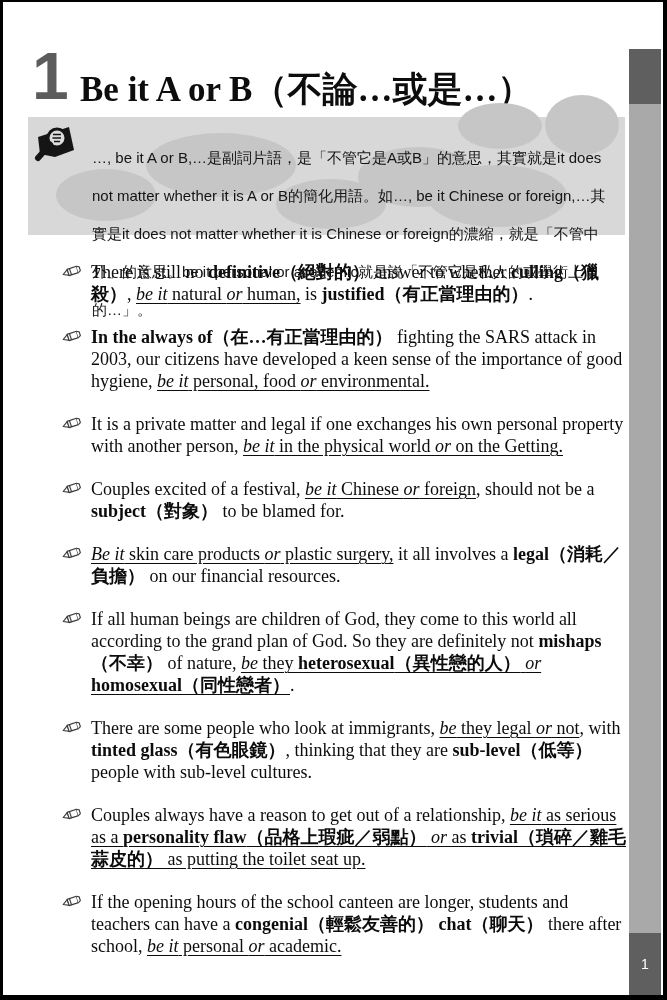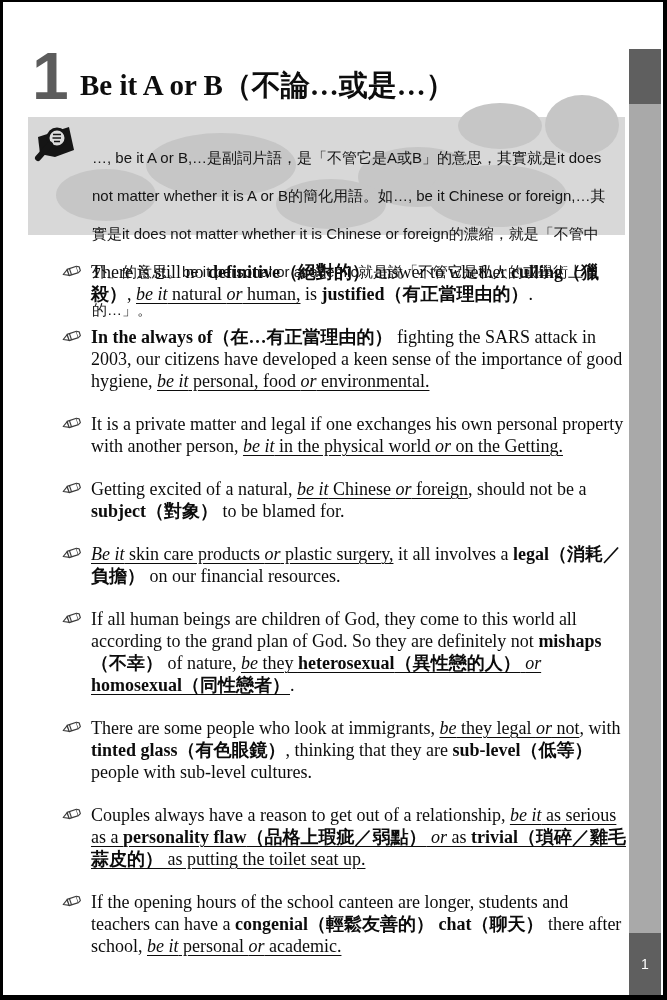--- a/index.html
+++ b/index.html
@@ -11,21 +11,21 @@
   }
   
   .chapter-num{
     position:absolute;left:29px;top:41px;
     font-family:"Liberation Sans","DejaVu Sans",sans-serif;
     font-weight:700;font-size:66px;line-height:1;color:#5c5c5c;
   }
   .page-title{
     position:absolute;left:77px;top:64px;
     font-family:"Liberation Serif","DejaVu Serif",serif;
-    font-weight:700;font-size:29px;color:#0d0d0d;white-space:nowrap;
+    font-weight:700;font-size:35px;color:#0d0d0d;white-space:nowrap;
   }
   
   .intro-box{
     position:absolute;left:25px;top:115px;width:597px;height:118px;
     background:#d8d8d8;
   }
   .bubble{position:absolute;background:#c6c6c6;border-radius:50%;z-index:1;}
   .b1{left:430px;top:-14px;width:84px;height:46px;}
   .b2{right:6px;top:-22px;width:74px;height:60px;}
   .b3{left:118px;top:16px;width:150px;height:64px;}
@@ -112,21 +112,21 @@
               <path d="M21.3 6.3 l3.2 1.6 l0 5.2 l-3.2 1.6"></path>
             </g>
           </svg></span><span><span>It is a private matter and legal if one exchanges his own personal property with another person, </span><span class="i u">be it</span><span class="u"> in the physical world </span><span class="i u">or</span><span class="u"> on the Getting.</span></span></div>
       <div class="example"><span class="pencil"><svg width="21" height="17" viewBox="0 0 27 21">
             <g transform="rotate(-18 13 10)" fill="#ffffff" stroke="#3a3a3a" stroke-width="1.5" stroke-linejoin="round">
               <polygon points="2,11 8.5,6.8 9.5,14.6"></polygon>
               <rect x="8.8" y="6.3" width="12.5" height="8.4"></rect>
               <line x1="12" y1="6.3" x2="12" y2="14.7"></line>
               <path d="M21.3 6.3 l3.2 1.6 l0 5.2 l-3.2 1.6"></path>
             </g>
-          </svg></span><span><span>Getting excited of a natural, </span><span class="i u">be it</span><span class="u"> Chinese </span><span class="i u">or</span><span class="u"> foreign</span><span>, should not be a </span><span class="b">subject</span><span class="b">（對象）</span><span> to be blamed for.</span></span></div>
+          </svg></span><span><span>Couples excited of a festival, </span><span class="i u">be it</span><span class="u"> Chinese </span><span class="i u">or</span><span class="u"> foreign</span><span>, should not be a </span><span class="b">subject</span><span class="b">（對象）</span><span> to be blamed for.</span></span></div>
       <div class="example"><span class="pencil"><svg width="21" height="17" viewBox="0 0 27 21">
             <g transform="rotate(-18 13 10)" fill="#ffffff" stroke="#3a3a3a" stroke-width="1.5" stroke-linejoin="round">
               <polygon points="2,11 8.5,6.8 9.5,14.6"></polygon>
               <rect x="8.8" y="6.3" width="12.5" height="8.4"></rect>
               <line x1="12" y1="6.3" x2="12" y2="14.7"></line>
               <path d="M21.3 6.3 l3.2 1.6 l0 5.2 l-3.2 1.6"></path>
             </g>
           </svg></span><span><span class="i u">Be it</span><span class="u"> skin care products </span><span class="i u">or</span><span class="u"> plastic surgery,</span><span> it all involves a </span><span class="b">legal</span><span class="b">（消耗／負擔）</span><span> on our financial resources.</span></span></div>
       <div class="example"><span class="pencil"><svg width="21" height="17" viewBox="0 0 27 21">
             <g transform="rotate(-18 13 10)" fill="#ffffff" stroke="#3a3a3a" stroke-width="1.5" stroke-linejoin="round">

